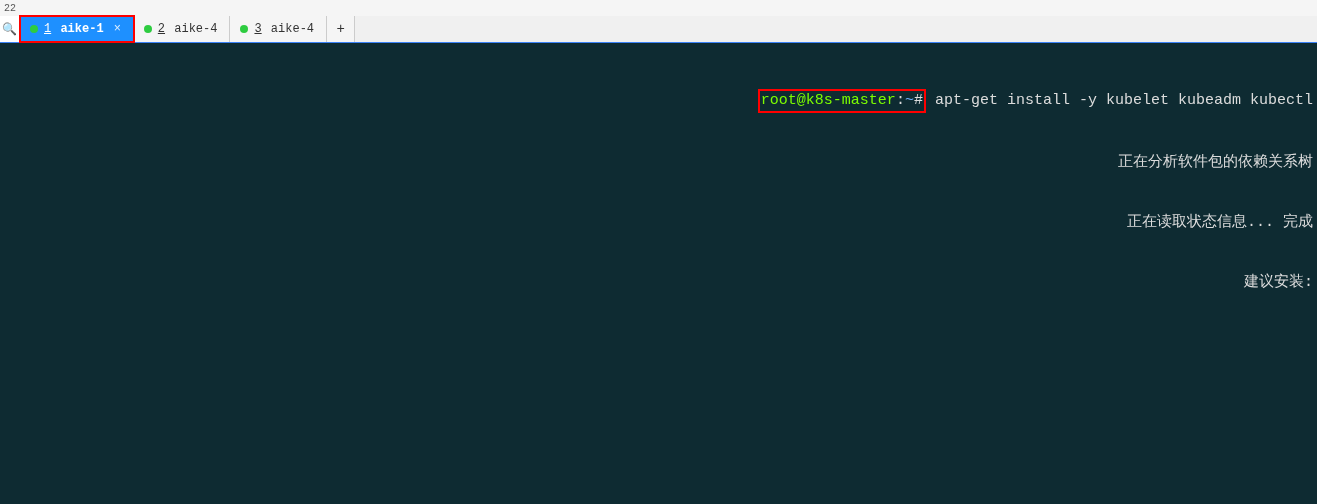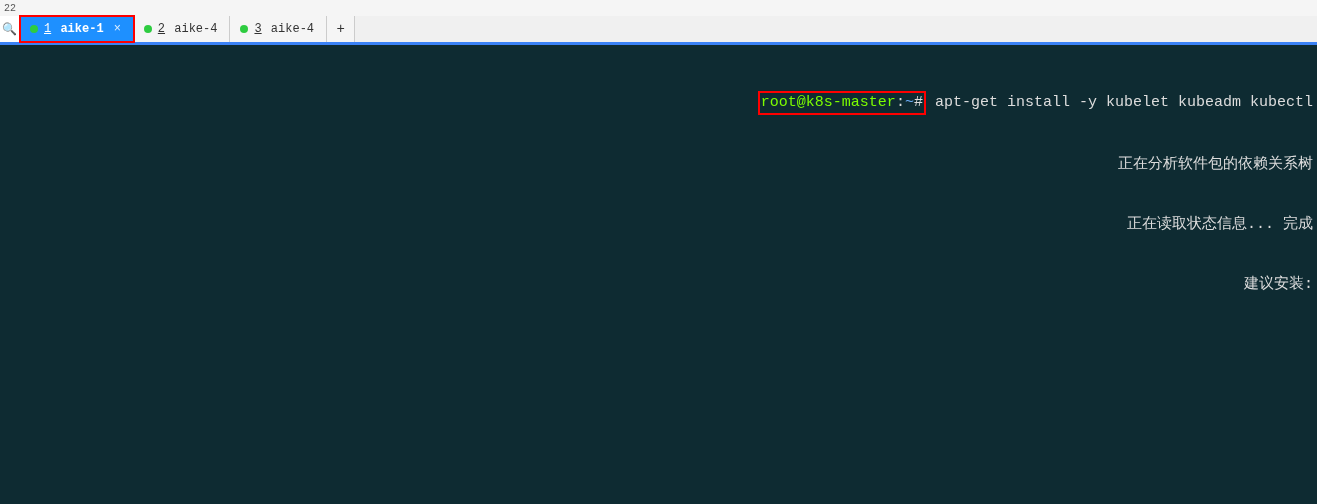--- a/index.html
+++ b/index.html
@@ -17,21 +17,21 @@
   .tab.redbox { outline: 2px solid #ff0000; outline-offset: -1px; z-index: 2; }
   .tab .dot { width: 8px; height: 8px; border-radius: 50%; background: #2ecc40; margin-right: 6px; flex: none; }
   .tab .num { text-decoration: underline; margin-right: 2px; }
   .tab .label {}
   .tab.active .label { font-weight: bold; }
   .tab .close { margin-left: 10px; font-size: 12px; opacity: .85; }
   .tab .close::before { content: "×"; }
   .tab.active .close { color: #fff; }
   .tab.addtab { width: 28px; justify-content: center; font-size: 14px; padding: 0; }
   
-  .terminal { background: #0e2b32; color: #dcdcdc; height: calc(504px - 16px - 26px); width: 100%; padding: 6px 0 0 0; line-height: 20px; letter-spacing: 0; white-space: pre; overflow: hidden; border-top: 3px solid #3b82f6; }
+  .terminal { background: #0e2b32; color: #dcdcdc; height: calc(504px - 16px - 26px); width: 100%; padding: 6px 0 0 0; line-height: 20px; letter-spacing: 0; white-space: pre; overflow: hidden; border-top: 1px solid #3b82f6; }
   .terminal .line { padding: 0 4px 0 4px; min-height: 20px; }
   .prompt-box { display: inline-block; border: 2px solid #ff0000; padding: 0 1px; }
   .user-host { color: #7cfc00; }
   .sym { color: #dcdcdc; }
   .path { color: #6fb3ff; }
   .hash { color: #dcdcdc; }
   .cmd { color: #dcdcdc; }
 </style>
 </head>
 <body>

